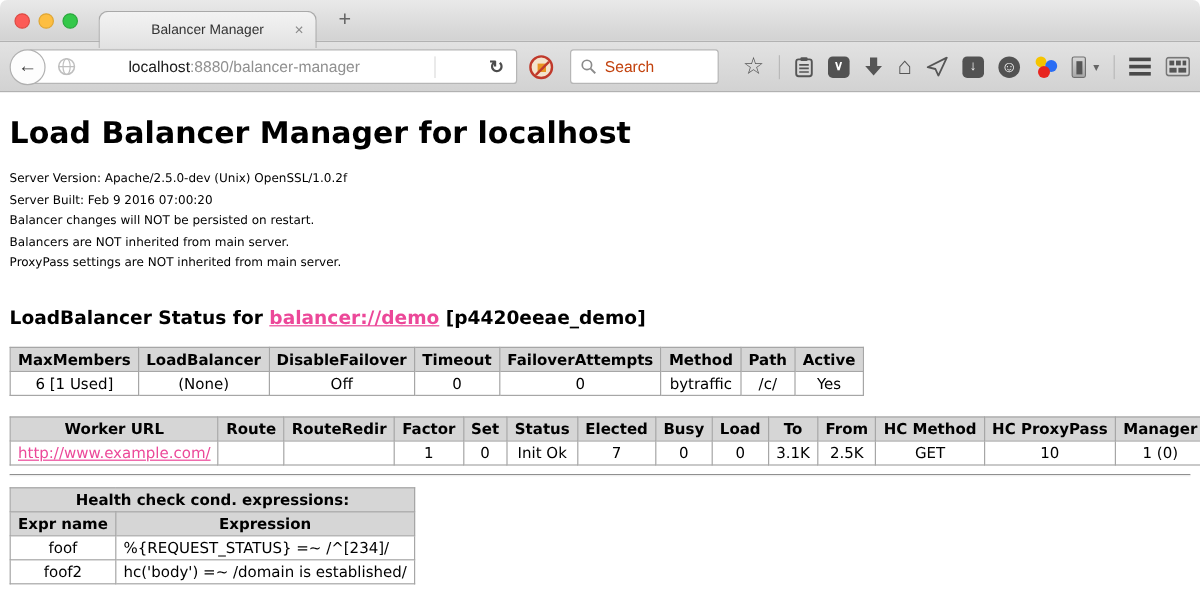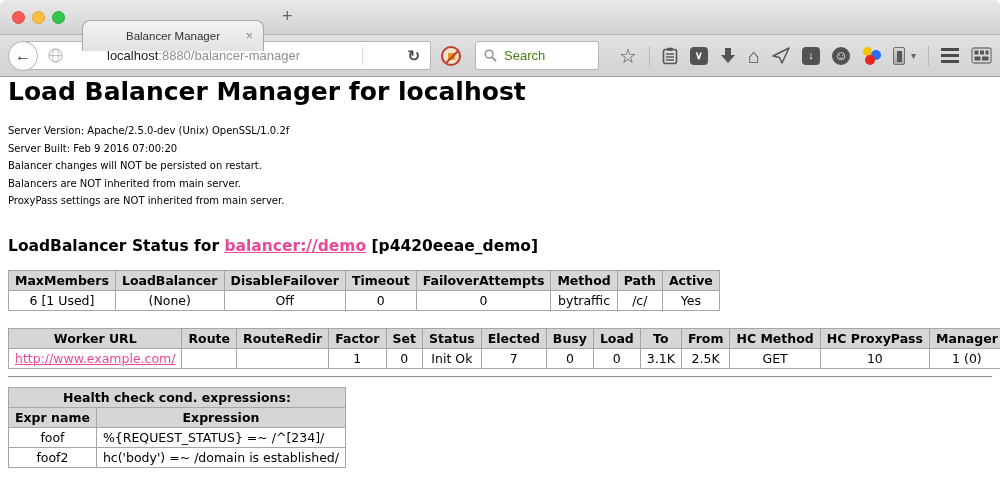--- a/index.html
+++ b/index.html
@@ -4,61 +4,61 @@
 <style>
   * { margin:0; padding:0; box-sizing:border-box; }
   html,body { width:1000px; height:491px; background:#fff; font-family:"Liberation Sans", sans-serif; overflow:hidden; }
 
   
   .titlebar { position:relative; height:35px; background:linear-gradient(#e9e9e9,#d2d2d2); border-bottom:1px solid #b2b2b2; border-radius:6px 6px 0 0; }
   .traffic { position:absolute; top:11px; width:13px; height:13px; border-radius:50%; }
   .t-red    { left:12px; background:#fc5b57; border:1px solid #dd4a43; }
   .t-yellow { left:32px; background:#fdbe41; border:1px solid #e0a633; }
   .t-green  { left:52px; background:#34c84a; border:1px solid #2aa83d; }
-  .tab { position:absolute; left:82px; top:20px; width:182px; height:31px; background:linear-gradient(#f3f3f3,#e2e2e2); border:1px solid #a9a9a9; border-bottom:none; border-radius:8px 8px 0 0; display:flex; align-items:center; justify-content:center; font-size:11.5px; color:#333; z-index:2; }
+  .tab { position:absolute; left:82px; top:9px; width:182px; height:31px; background:linear-gradient(#f3f3f3,#e2e2e2); border:1px solid #a9a9a9; border-bottom:none; border-radius:8px 8px 0 0; display:flex; align-items:center; justify-content:center; font-size:11.5px; color:#333; z-index:2; }
   .tab-close { position:absolute; right:10px; top:8px; color:#8a8a8a; font-size:13px; line-height:13px; }
   .newtab { position:absolute; left:282px; top:6px; font-size:18px; color:#666; }
 
   .navbar { height:42px; background:linear-gradient(#e2e2e2,#d2d2d2); border-bottom:1px solid #a0a0a0; display:flex; align-items:center; padding:0 8px; }
   .url-group { position:relative; display:flex; align-items:center; }
   .back-btn { position:absolute; left:0; width:30px; height:30px; border-radius:50%; background:#fdfdfd; border:1px solid #b0b0b0; display:flex; align-items:center; justify-content:center; font-size:16px; font-weight:bold; color:#3d3d3d; z-index:2; }
   .urlbar { margin-left:15px; width:408px; height:29px; background:#fff; border:1px solid #b6b6b6; border-radius:3px; display:flex; align-items:center; padding:0 6px 0 24px;gap:36px; }
   .globe { width:15px; height:15px; margin-right:8px; opacity:.55; flex:none; }
   .url-text { font-size:13px; flex:1; white-space:nowrap; overflow:hidden; }
   .url-domain { color:#1c1c1c; }
   .url-path { color:#909090; }
   .url-sep { width:1px; height:18px; background:#dcdcdc; margin:0 4px; }
   .reload { font-size:15px; color:#4c4c4c; padding:0 4px; font-weight:bold; }
 
   .plugin-block { position:relative; width:20px; height:20px; margin-left:10px; border:2px solid #c0392b; border-radius:50%; background:#f3e3cd; overflow:hidden; flex:none; }
   .plugin-piece { position:absolute; left:5px; top:5px; width:7px; height:7px; background:#e89а22; background:#e89422; }
   .plugin-slash { position:absolute; left:7px; top:-2px; width:2px; height:24px; background:#c0392b; transform:rotate(45deg); }
 
   .searchbar { margin-left:14px; width:132px; height:29px; background:#fff; border:1px solid #b6b6b6; border-radius:3px; display:flex; align-items:center; padding:0 8px; }
-  .search-placeholder { font-size:13px; color:#4d7c0f; margin-left:7px; }
+  .search-placeholder { font-size:13px; color:#c2410c; margin-left:7px; }
 
   .tool-icons { display:flex; align-items:center; margin-left:20px; gap:12px; color:#555; }
   .tool-sep { width:1px; height:20px; background:#b9b9b9; }
   .glyph { font-size:17px; line-height:18px; color:#555; }
   .sq { width:18px; height:18px; border-radius:4px; background:#525252; color:#fff; display:flex; align-items:center; justify-content:center; font-size:11px; line-height:11px; flex:none; }
   .circ { border-radius:50%; }
   .dots { position:relative; width:19px; height:19px; flex:none; }
   .dots i { position:absolute; border-radius:50%; display:block; }
   .dot-y { left:1px; top:1px; width:9px; height:9px; background:#f5c400; }
   .dot-b { left:9px; top:4px; width:10px; height:10px; background:#2a6df4; }
   .dot-r { left:3px; top:9px; width:10px; height:10px; background:#e8251f; }
   .battery { position:relative; width:12px; height:18px; border:1px solid #6f6f6f; border-radius:2px; background:linear-gradient(#d6d6d6,#a8a8a8); flex:none; }
   .battery i { position:absolute; left:3px; top:3px; width:5px; height:11px; background:#565656; display:block; }
   .caret { font-size:10px; color:#666; margin-left:-6px; }
   .burger { display:flex; flex-direction:column; gap:3px; }
   .burger i { width:18px; height:3px; background:#4a4a4a; display:block; }
 
   
   .content { background:#fff; padding:0 8px; font-family:"DejaVu Sans", sans-serif; color:#000; }
-  h1.pt { font-size:25px; font-weight:bold; margin-bottom:16px; }
+  h1.pt { font-size:25px; font-weight:bold; padding-top:19px; margin-bottom:16px; }
   .info { font-size:10px; line-height:17.6px; }
   h3.st { font-size:15.5px; font-weight:bold; margin-top:27px; margin-bottom:15px; }
   a { color:#ec4899; text-decoration:underline; }
 
   table.t { border-collapse:collapse; font-size:12.5px;padding-left:12px; }
   table.t th, table.t td { border:1px solid #a6a6a6; padding:2px 6px; text-align:center; white-space:nowrap; }
   table.t th { background:#d6d6d6; font-weight:bold; }
   table.t td.cl { text-align:left; }
   .t1 { margin-bottom:17px; }
   hr.rule { border:none; border-top:1px solid #8f8f8f; border-bottom:1px solid #efefef; height:0; }

